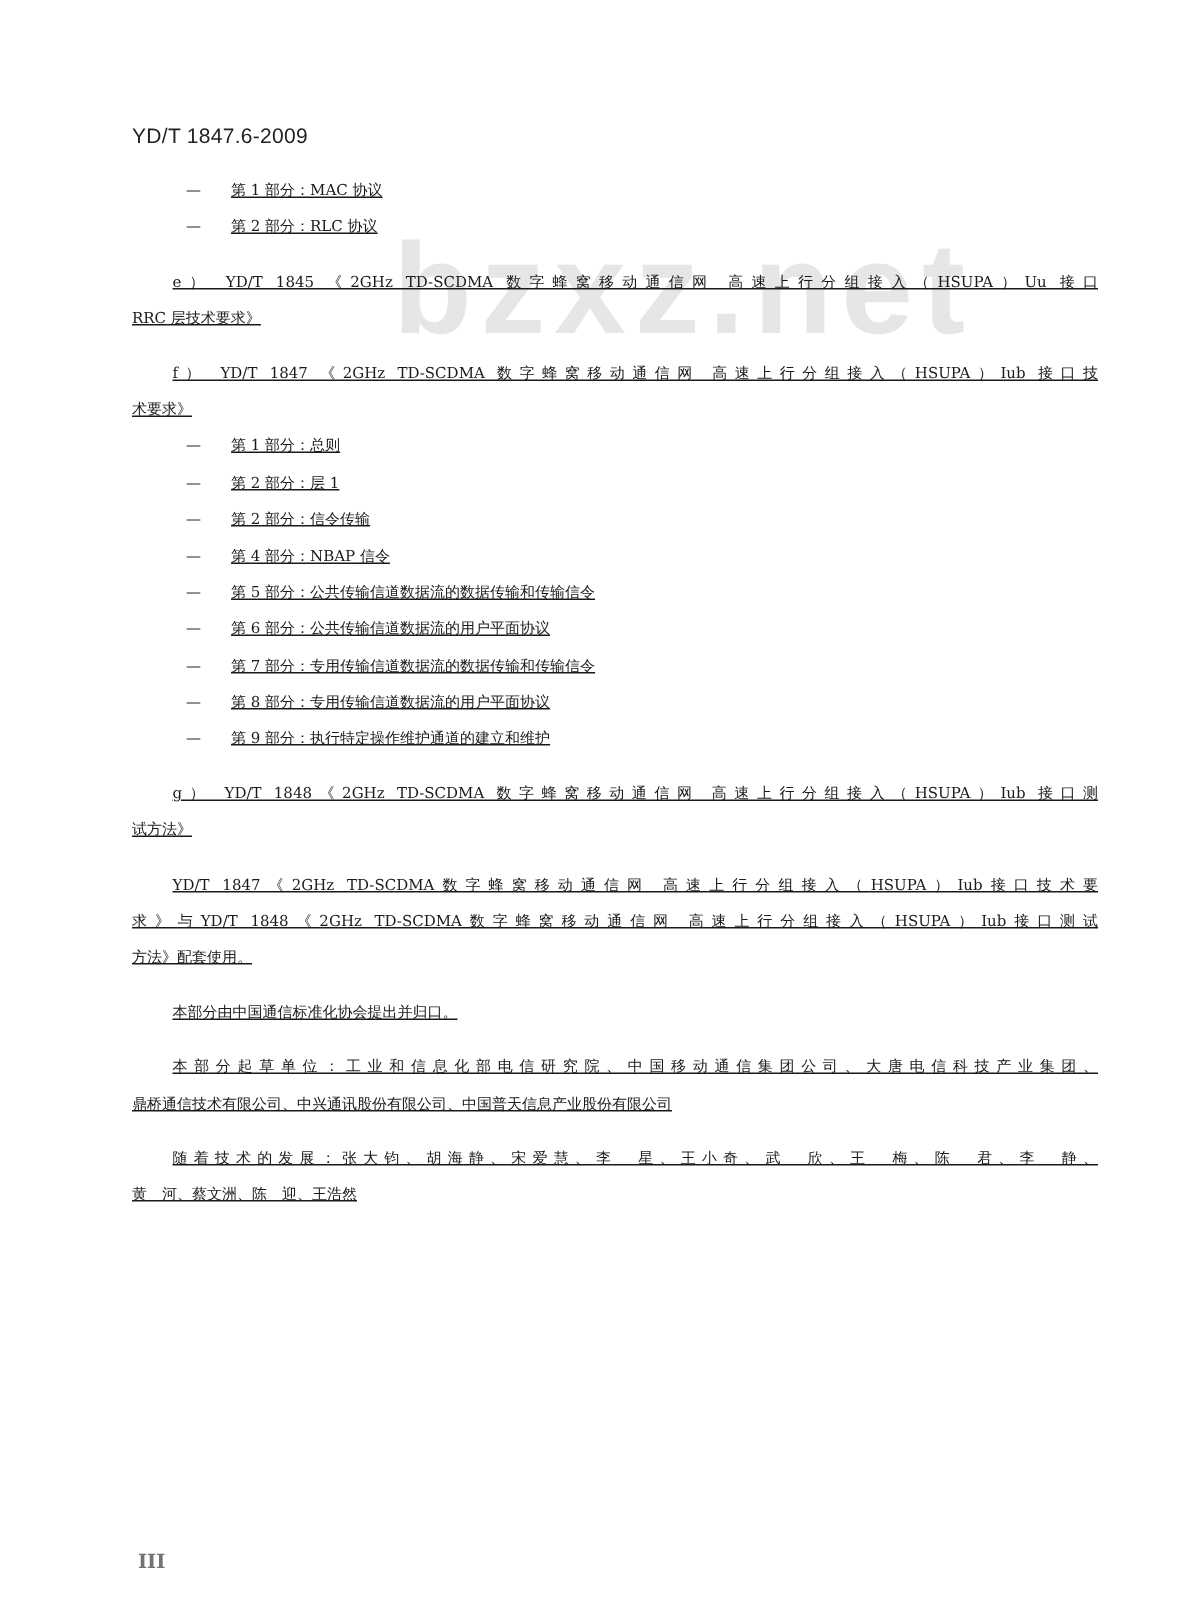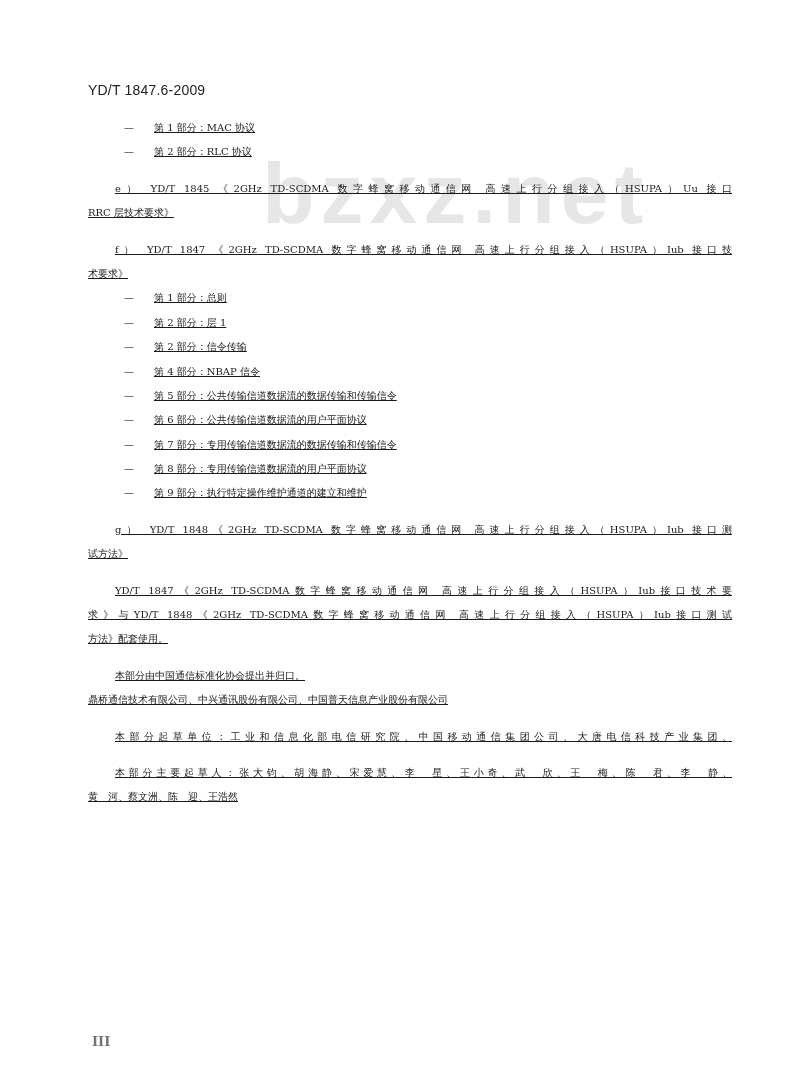--- a/index.html
+++ b/index.html
@@ -150,26 +150,26 @@
 
     <div>
       <div class="line indent justify">YD/T 1847《2GHz TD-SCDMA数字蜂窝移动通信网 高速上行分组接入（HSUPA）Iub接口技术要</div>
       <div class="line justify">求》与YD/T 1848《2GHz TD-SCDMA数字蜂窝移动通信网 高速上行分组接入（HSUPA）Iub接口测试</div>
       <div class="line">方法》配套使用。</div>
     </div>
 
     <div class="line indent">本部分由中国通信标准化协会提出并归口。</div>
 
     <div>
+      <div class="line indent justify">本部分起草单位：工业和信息化部电信研究院、中国移动通信集团公司、大唐电信科技产业集团、</div>
       <div class="line">鼎桥通信技术有限公司、中兴通讯股份有限公司、中国普天信息产业股份有限公司</div>
-      <div class="line indent justify">本部分起草单位：工业和信息化部电信研究院、中国移动通信集团公司、大唐电信科技产业集团、</div>
     </div>
 
     <div>
-      <div class="line indent justify">本部分主要起草人：张大钧、胡海静、宋爱慧、李　星、王小奇、武　欣、王　梅、陈　君、李　静、</div>
+      <div class="line indent justify">随着技术的发展：张大钧、胡海静、宋爱慧、李　星、王小奇、武　欣、王　梅、陈　君、李　静、</div>
       <div class="line">黄　河、蔡文洲、陈　迎、王浩然</div>
     </div>
 
   </div>
 
   <div class="page-number">III</div>
 
 </div>
 
 </body></html>

